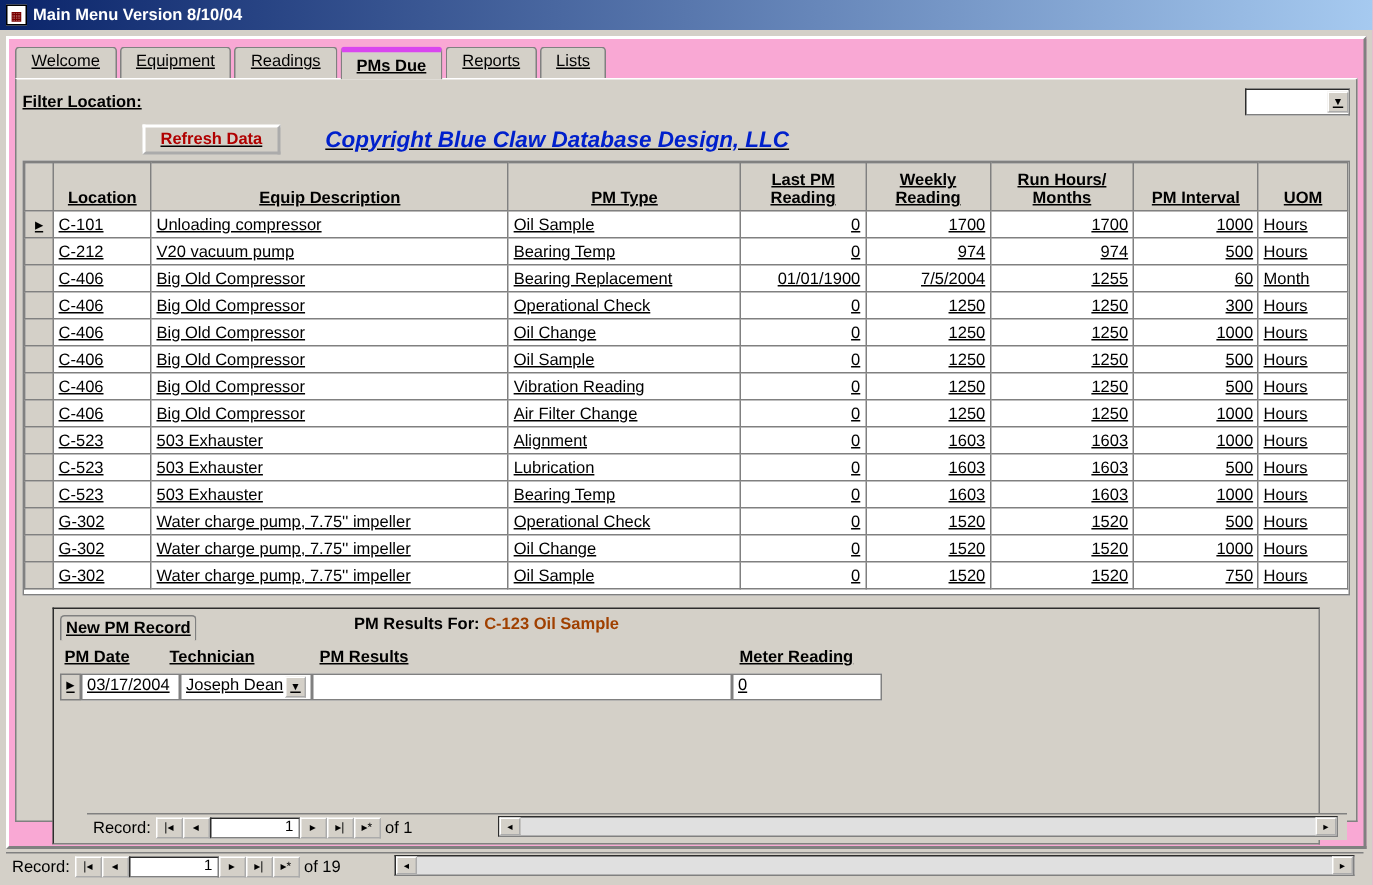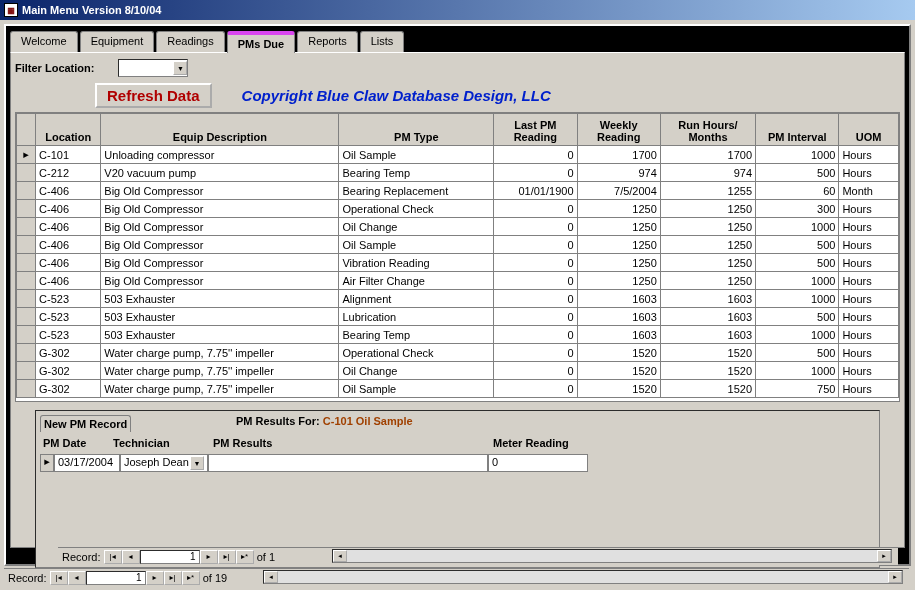--- a/index.html
+++ b/index.html
@@ -1,29 +1,29 @@
 <!DOCTYPE html>
 <html><head>
 <meta charset="utf-8">
 <style>
 * { box-sizing: border-box; margin: 0; padding: 0; }
 body { font-family: "MS Sans Serif", Tahoma, sans-serif; font-size: 11px; background: #d4d0c8; width: 915px; height: 590px; overflow: hidden; }
 .titlebar { background: linear-gradient(to right, #0a246a, #a6caf0); color: #fff; height: 20px; display: flex; align-items: center; padding: 0 4px; font-weight: bold; font-size: 11px; }
 .titlebar-icon { width: 14px; height: 14px; background: #fff; border: 1px solid #000; margin-right: 4px; display: flex; align-items: center; justify-content: center; font-size: 8px; color: #7a0000; }
-.main-panel { background: #000000; border: 2px solid; border-color: #fff #808080 #808080 #fff; margin: 4px; height: calc(100% - 48px); position: relative; }
+.main-panel { background: #f9a8d4; border: 2px solid; border-color: #fff #808080 #808080 #fff; margin: 4px; height: calc(100% - 48px); position: relative; text-decoration: underline; }
 .tabs { display: flex; padding: 4px 4px 0 4px; }
 .tab { padding: 3px 10px; border: 1px solid #808080; border-bottom: none; background: #d4d0c8; border-top-left-radius: 3px; border-top-right-radius: 3px; margin-right: 2px; cursor: pointer; position: relative; top: 1px; }
 .tab.active { background: #d4d0c8; font-weight: bold; border-top: 4px solid #d946ef; z-index: 2; }
 .tab-content { border: 1px solid #808080; border-top: 1px solid #fff; margin: 0 4px; background: #d4d0c8; height: calc(100% - 42px); padding: 4px; position: relative; }
-.filter-row { display: flex; align-items: center; justify-content: flex-start; padding: 2px 0 4px 0; gap: 24px; }
+.filter-row { display: flex; align-items: center; justify-content: space-between; padding: 2px 0 4px 0; gap: 24px; }
 .filter-row label { font-weight: bold; }
 .combo { border: 1px inset #808080; background: #fff; height: 18px; width: 70px; display: inline-flex; align-items: center; }
 .combo-arrow { margin-left: auto; width: 14px; height: 14px; background: #d4d0c8; border: 1px outset #fff; display: flex; align-items: center; justify-content: center; font-size: 7px; }
 .top-actions { display: flex; align-items: center; gap: 30px; padding: 2px 0 4px 80px; }
-.refresh-btn { border: 2px outset #fff; background: #d4d0c8; color: #b00000; font-weight: bold; padding: 2px 10px; cursor: pointer; font-size: 15px; }
+.refresh-btn { border: 2px outset #fff; background: #d4d0c8; color: #b00000; font-weight: bold; padding: 2px 10px; cursor: pointer; font-size: 11px; }
 .copyright { color: #0020cc; font-weight: bold; font-style: italic; font-size: 15px; }
 .grid-wrap { border: 1px solid #808080; background: #fff; height: 290px; overflow: auto; }
 table.grid { border-collapse: collapse; width: 100%; font-size: 11px; }
 table.grid th { background: #d4d0c8; border: 1px solid #808080; padding: 2px 4px; font-weight: bold; text-align: center; vertical-align: bottom; height: 32px; }
 table.grid td { border: 1px solid #808080; padding: 1px 3px; height: 18px; background: #fff; }
 table.grid td.num { text-align: right; }
 .row-selector { width: 16px; background: #d4d0c8 !important; text-align: center; }
 .sub-panel { margin: 8px 20px; border: 1px inset #808080; background: #d4d0c8; padding: 4px; position: relative; height: 158px; }
 .sub-tabs { display: flex; }
 .sub-tab { padding: 2px 3px; border: 1px solid #808080; border-bottom: none; background: #d4d0c8; border-top-left-radius: 3px; border-top-right-radius: 3px; font-weight: bold; }
@@ -249,21 +249,21 @@
           </tbody>
       </table>
     </div>
 
     <div class="sub-panel">
       <div class="sub-tabs">
         <div class="sub-tab">New PM Record</div>
       </div>
       <div class="sub-title">
         <span>PM Results For:</span>
-        <span class="hilite">C-101 Oil Sample</span>
+        <span class="hilite">C-123 Oil Sample</span>
       </div>
 
       <div class="sub-headers">
         <div class="hcell" style="width:70px">PM Date</div>
         <div class="hcell" style="width:100px">Technician</div>
         <div class="hcell" style="width:280px">PM Results</div>
         <div class="hcell" style="width:100px">Meter Reading</div>
       </div>
       <div class="sub-row">
         <div class="row-selector" style="width:14px;border:1px solid #808080;background:#d4d0c8;height:18px">▸</div>

